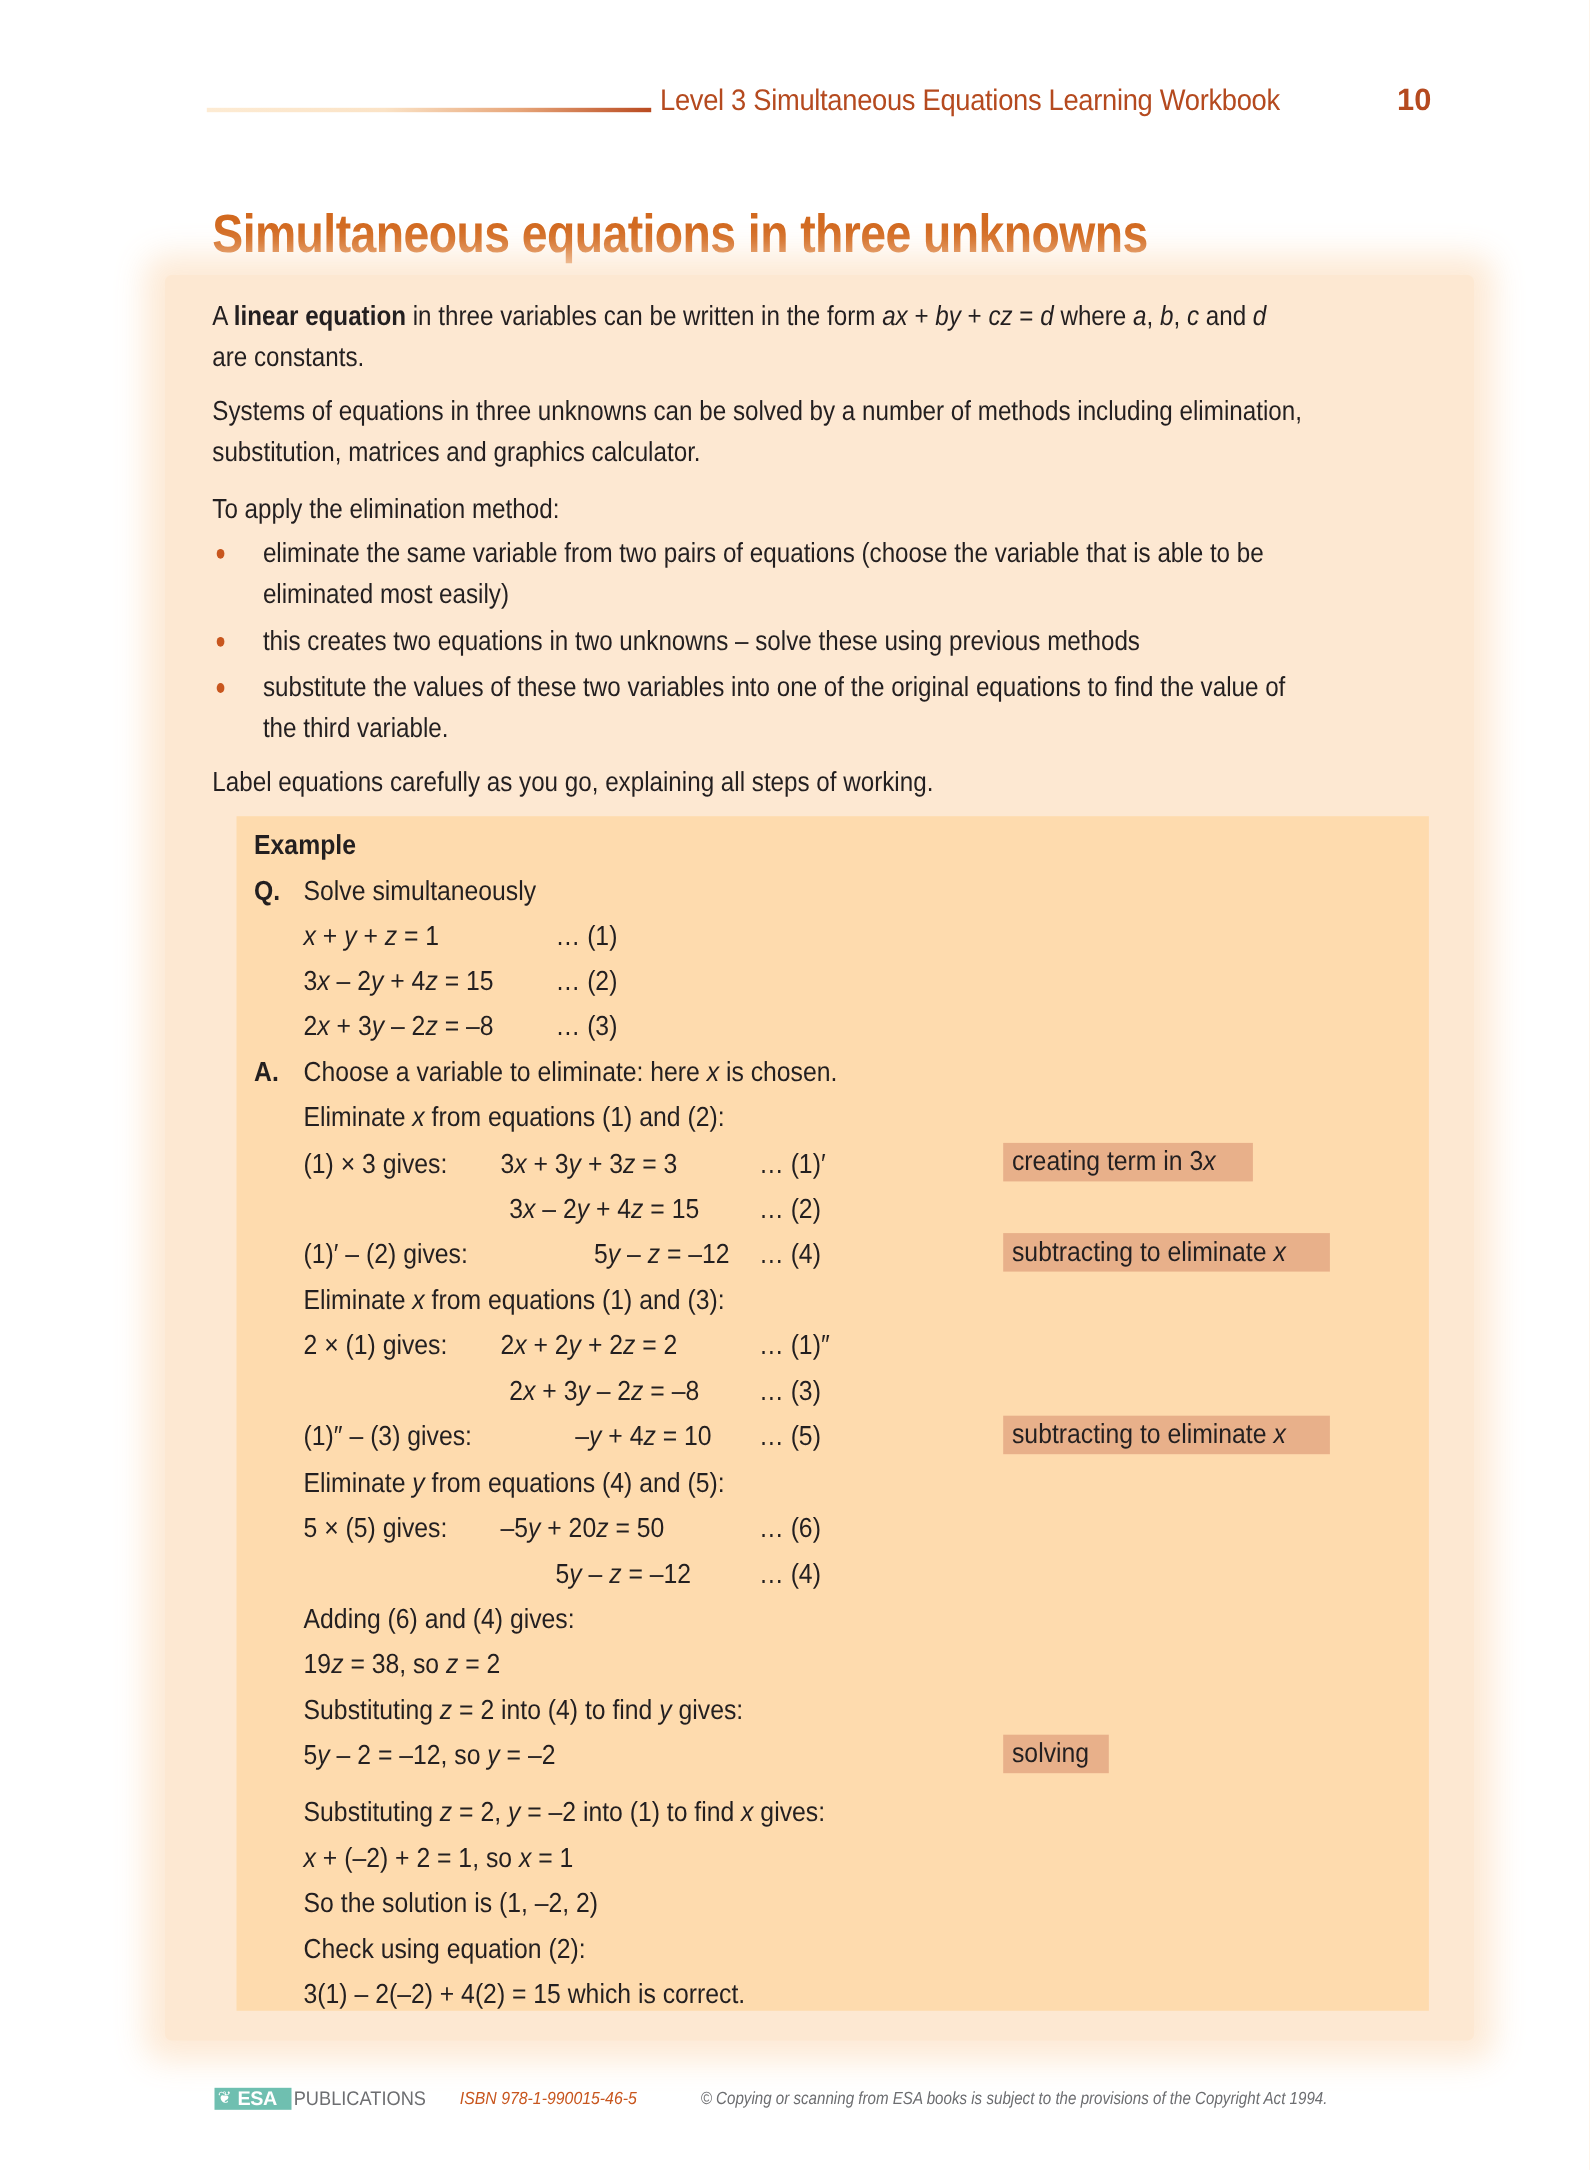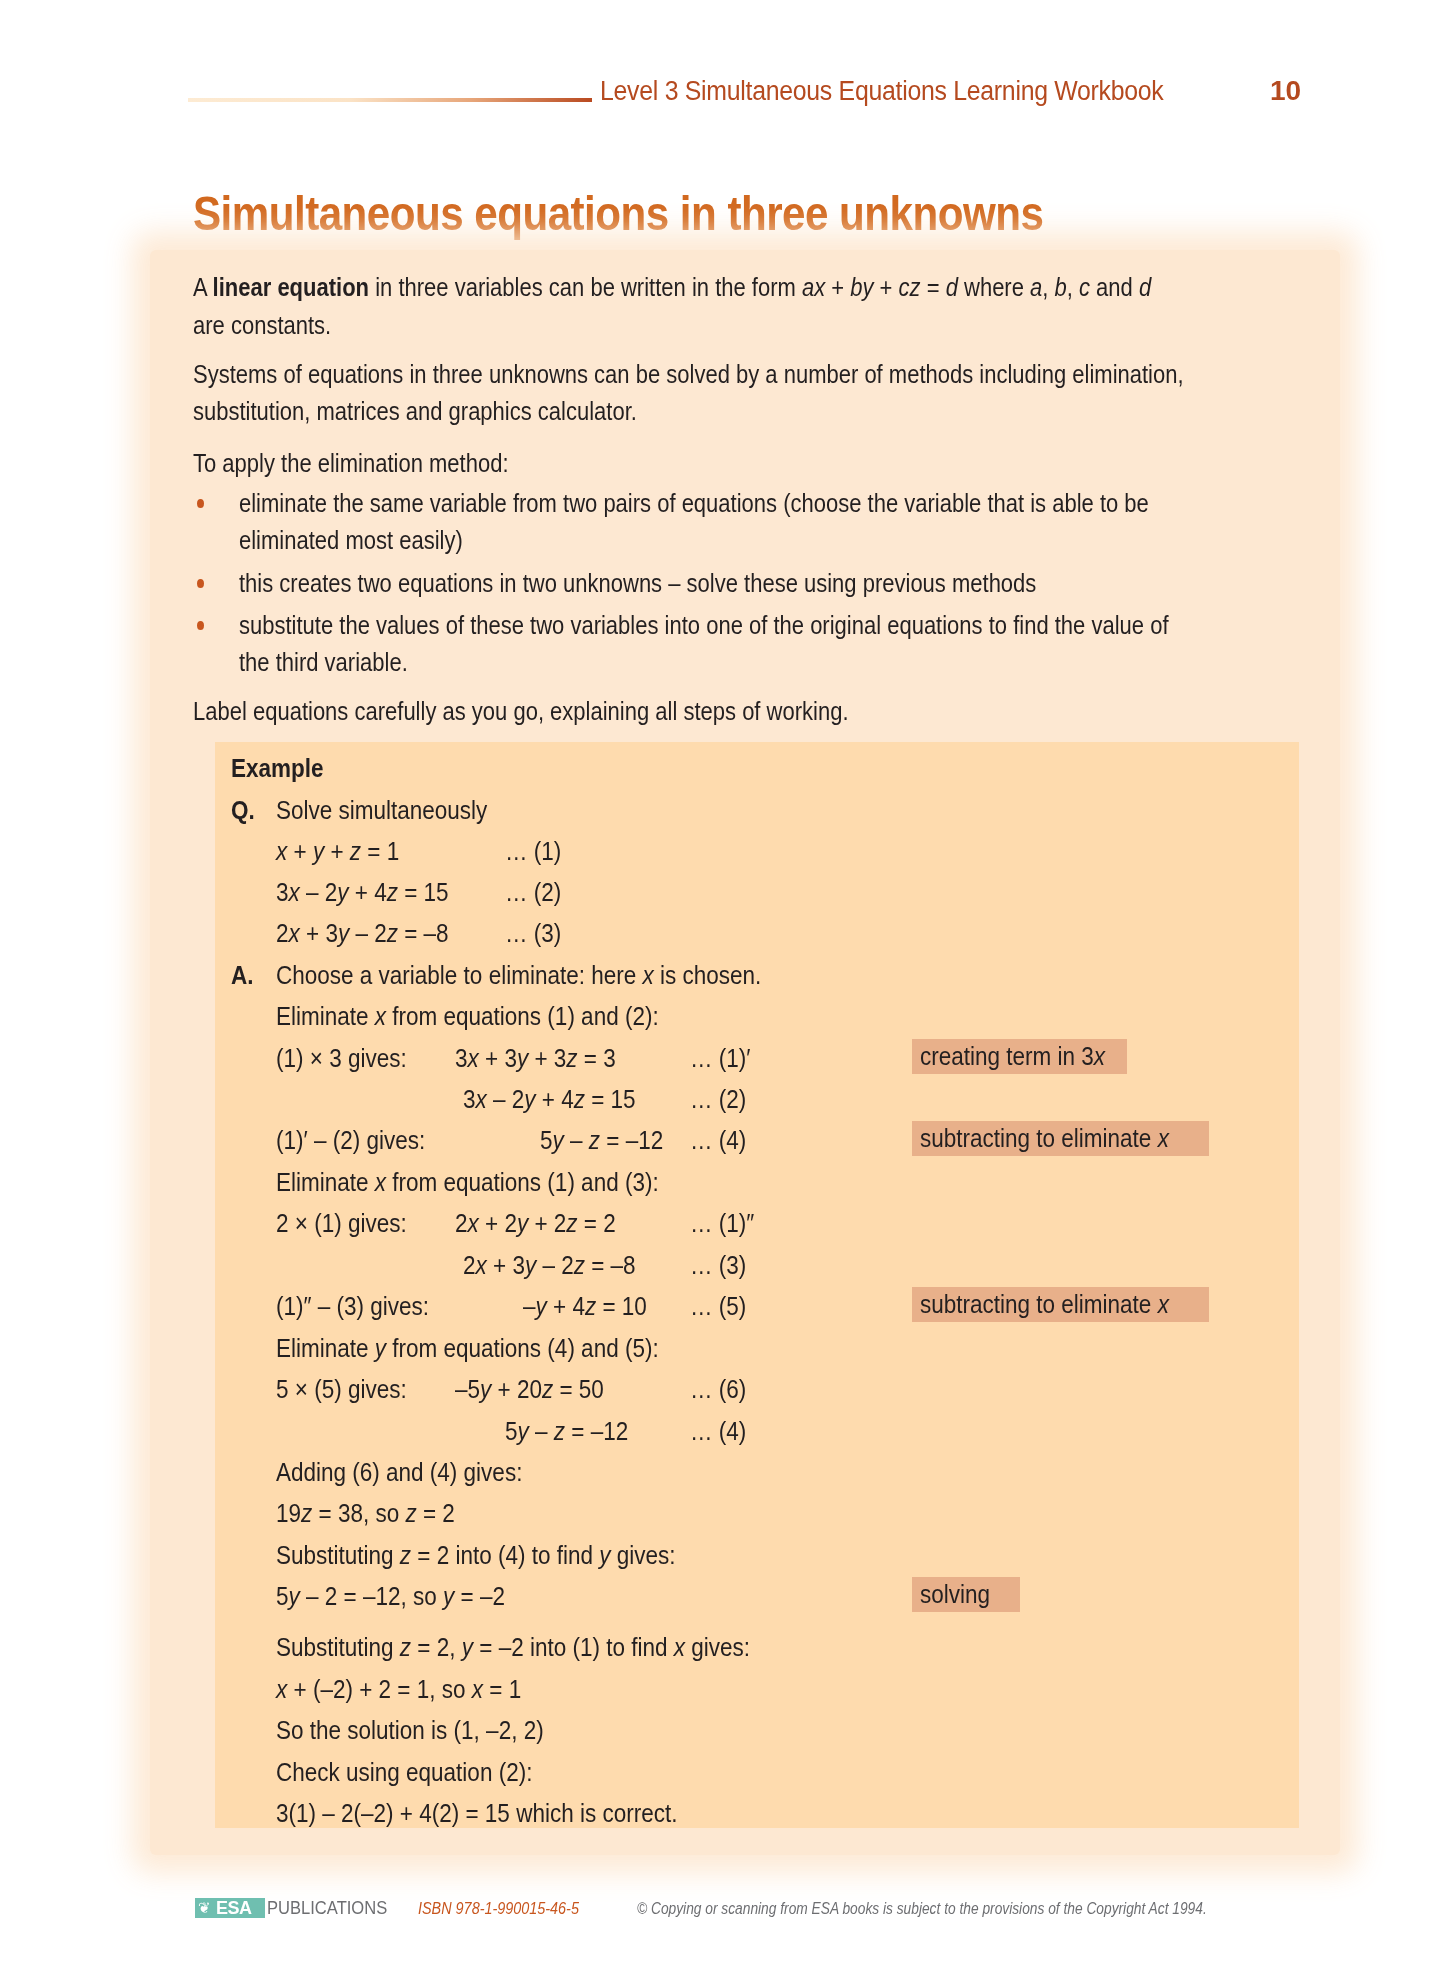--- a/index.html
+++ b/index.html
@@ -124,21 +124,21 @@
 <div class="ex" style="left:505px; top:918px;">… (3)</div>
 
 <div class="ex" style="left:231px; top:960px; font-weight:bold;">A.</div>
 <div class="ex" style="left:276px; top:960px;">Choose a variable to eliminate: here <i>x</i> is chosen.</div>
 
 <div class="ex" style="left:276px; top:1001px;">Eliminate <i>x</i> from equations (1) and (2):</div>
 
 <div class="ex" style="left:276px; top:1043px;">(1) × 3 gives:</div>
 <div class="ex" style="left:455px; top:1043px;">3<i>x</i> + 3<i>y</i> + 3<i>z</i> = 3</div>
 <div class="ex" style="left:690px; top:1043px;">… (1)′</div>
-<div class="hl" style="left:912px; top:1039px; width:215px;">
+<div class="hl" style="left:912px; top:1039px; width:215px;padding-left:12px;">
     <span>creating term in 3<i>x</i></span>
   </div>
 
 <div class="ex" style="left:463px; top:1084px;">3<i>x</i> – 2<i>y</i> + 4<i>z</i> = 15</div>
 <div class="ex" style="left:690px; top:1084px;">… (2)</div>
 
 <div class="ex" style="left:276px; top:1125px;">(1)′ – (2) gives:</div>
 <div class="ex" style="left:540px; top:1125px;">5<i>y</i> – <i>z</i> = –12</div>
 <div class="ex" style="left:690px; top:1125px;">… (4)</div>
 <div class="hl" style="left:912px; top:1121px; width:297px;">
@@ -168,21 +168,21 @@
 <div class="ex" style="left:690px; top:1374px;">… (6)</div>
 
 <div class="ex" style="left:505px; top:1416px;">5<i>y</i> – <i>z</i> = –12</div>
 <div class="ex" style="left:690px; top:1416px;">… (4)</div>
 
 <div class="ex" style="left:276px; top:1457px;">Adding (6) and (4) gives:</div>
 <div class="ex" style="left:276px; top:1498px;">19<i>z</i> = 38, so <i>z</i> = 2</div>
 <div class="ex" style="left:276px; top:1540px;">Substituting <i>z</i> = 2 into (4) to find <i>y</i> gives:</div>
 
 <div class="ex" style="left:276px; top:1581px;">5<i>y</i> – 2 = –12, so <i>y</i> = –2</div>
-<div class="hl" style="left:912px; top:1577px; width:108px;">
+<div class="hl" style="left:912px; top:1577px; width:96px;">
     <span>solving</span>
   </div>
 
 <div class="ex" style="left:276px; top:1632px;">Substituting <i>z</i> = 2, <i>y</i> = –2 into (1) to find <i>x</i> gives:</div>
 <div class="ex" style="left:276px; top:1674px;"><i>x</i> + (–2) + 2 = 1, so <i>x</i> = 1</div>
 <div class="ex" style="left:276px; top:1715px;">So the solution is (1, –2, 2)</div>
 <div class="ex" style="left:276px; top:1757px;">Check using equation (2):</div>
 <div class="ex" style="left:276px; top:1798px;">3(1) – 2(–2) + 4(2) = 15 which is correct.</div>
 
 <div class="logo-box">

